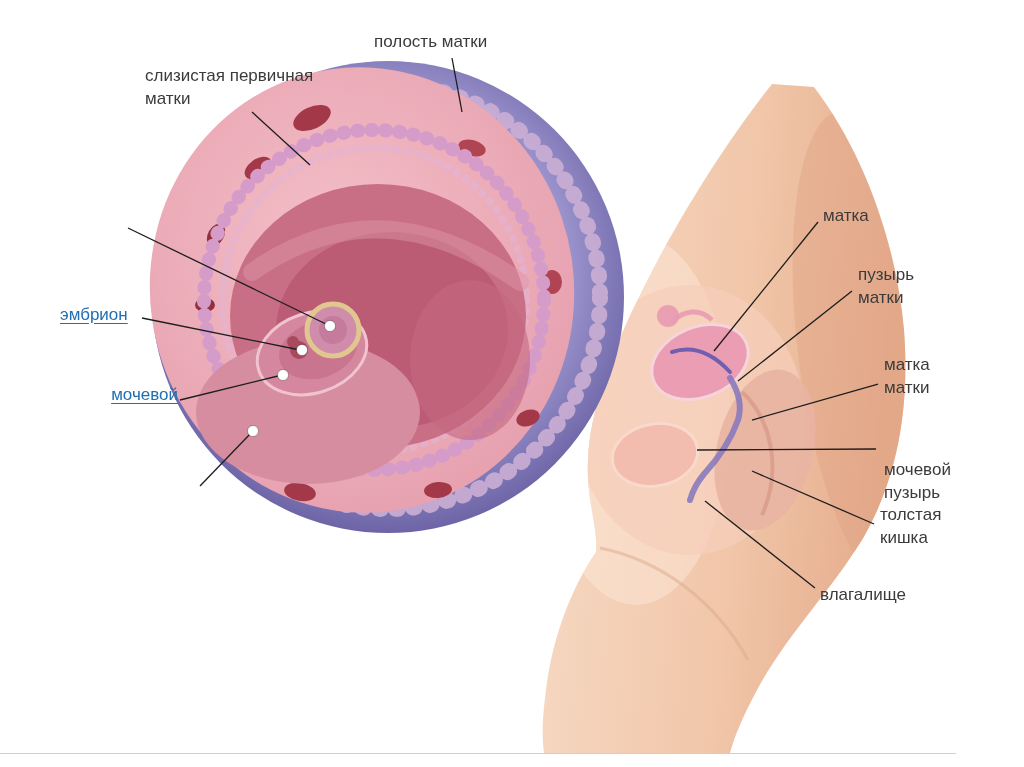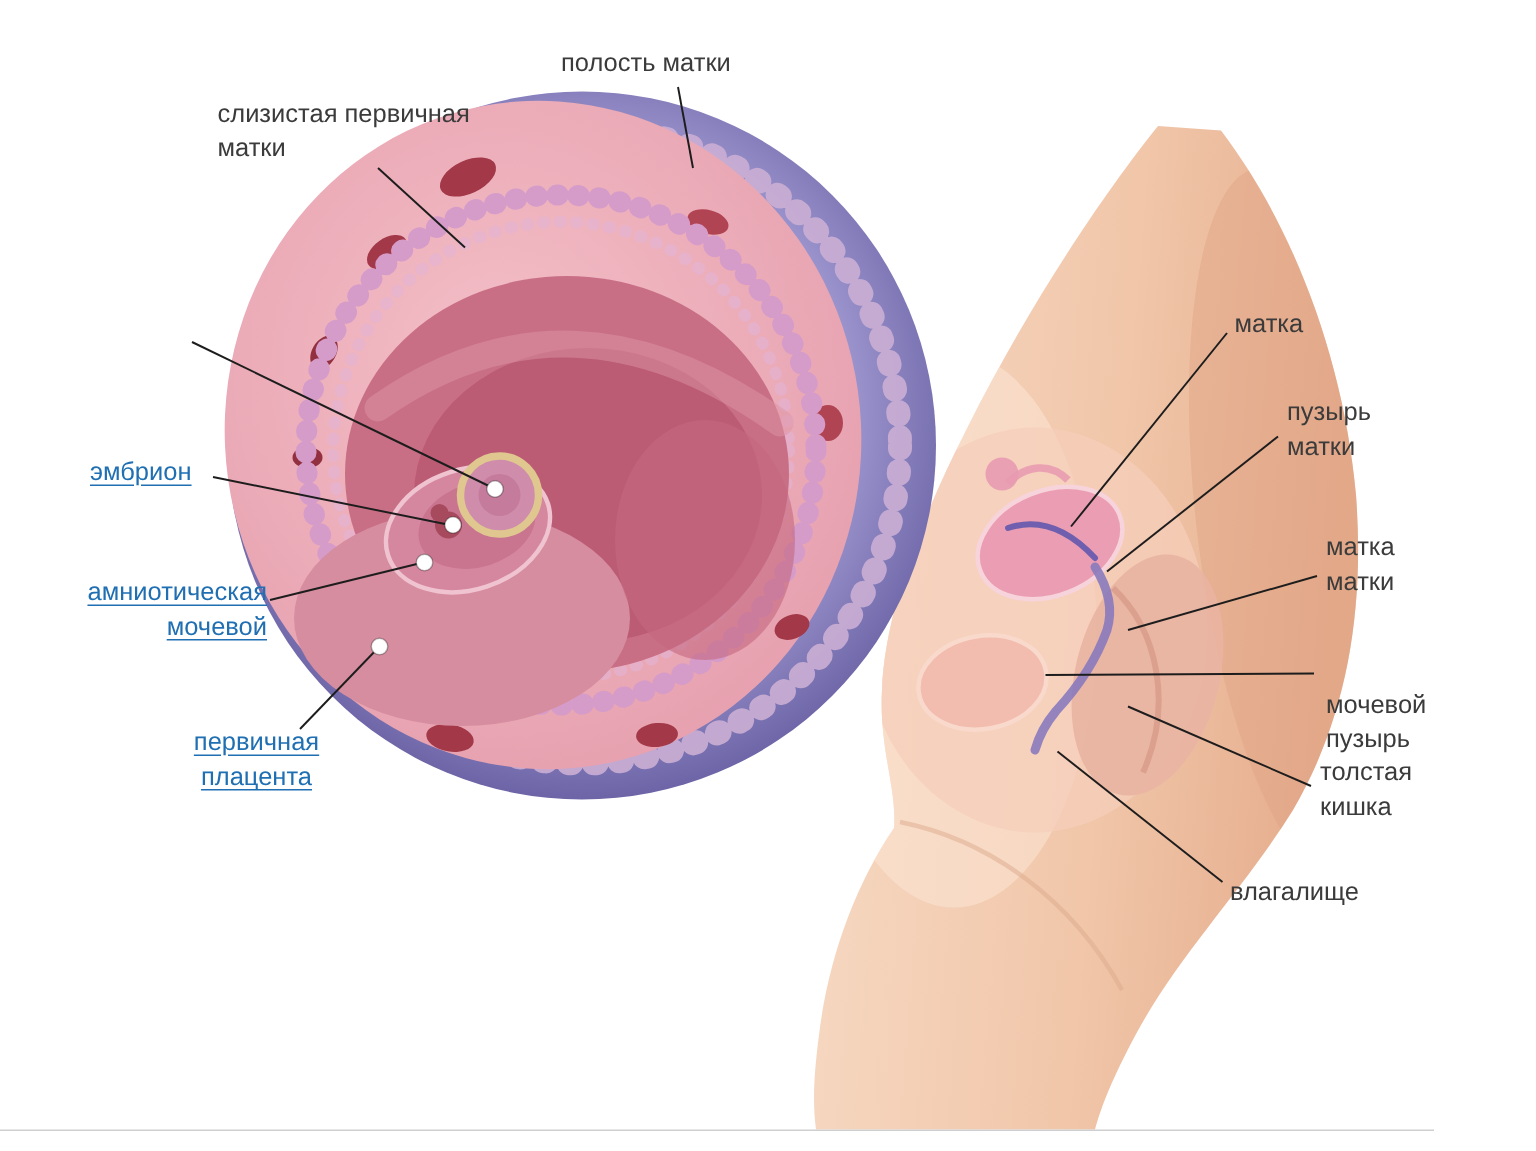--- a/index.html
+++ b/index.html
@@ -141,28 +141,23 @@
     <span class="ln">слизистая первичная</span>
     <span class="ln">матки</span>
   </div>
 
 
   <div class="lbl blue" style="left:60px; top:303px;">
     <span class="ln">эмбрион</span>
   </div>
 
   <div class="lbl blue ra" style="left:15px; top:383px; width:163px;">
-    <span class="ln">амниотическая</span>
     <span class="ln">мочевой</span>
   </div>
 
-  <div class="lbl blue ctr" style="left:115px; top:483px; width:112px;">
-    <span class="ln">первичная</span>
-    <span class="ln">плацента</span>
-  </div>
 
   <div class="lbl" style="left:823px; top:204px;">
     <span class="ln">матка</span>
   </div>
 
   <div class="lbl" style="left:858px; top:263px;">
     <span class="ln">пузырь</span>
     <span class="ln">матки</span>
   </div>
 

